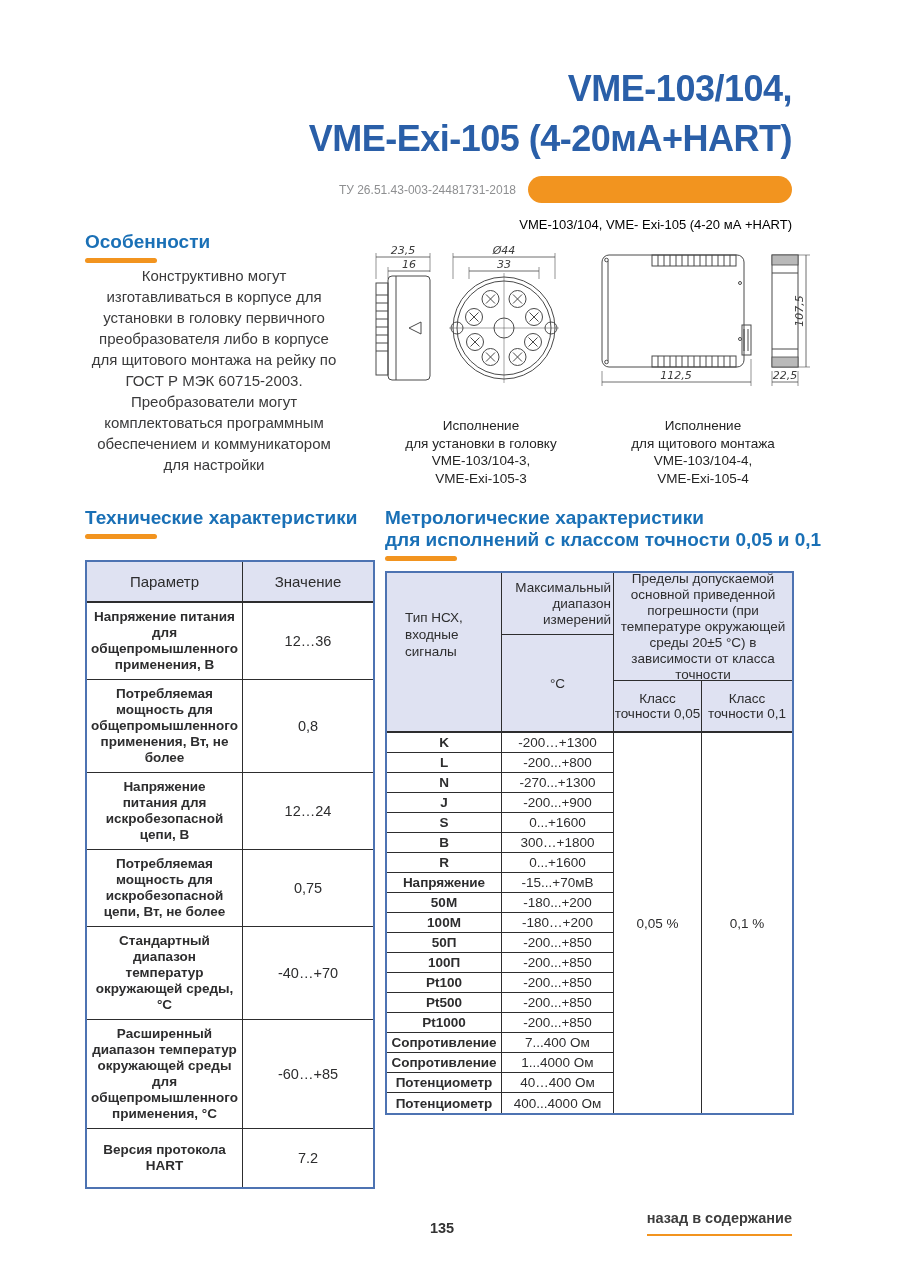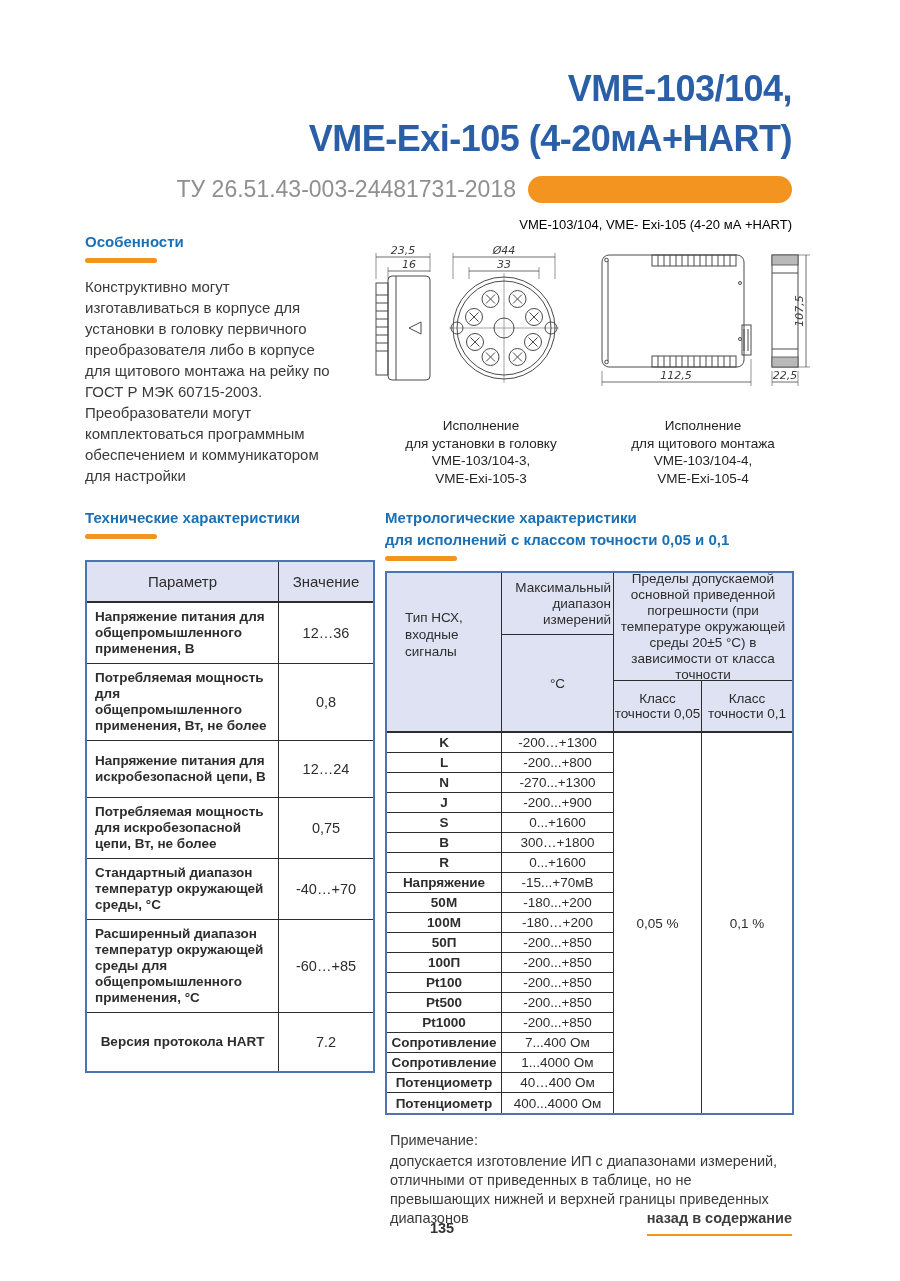--- a/index.html
+++ b/index.html
@@ -8,50 +8,50 @@
     --body-text:#3a3a3b; --table-text:#2d2d2e; --link-dark:#3d3d3d; --drawing-line:#4a4a4a;
   }
   *{box-sizing:border-box;margin:0;padding:0}
   body{background:#fff;font-family:"Liberation Sans","DejaVu Sans",sans-serif;}
   .page{position:relative;width:900px;height:1281px;background:#fff;overflow:hidden;color:var(--table-text);}
 
   
   .title{position:absolute;top:64px;right:108px;text-align:right;color:var(--title-blue);
          font-weight:bold;font-size:36px;line-height:50px;letter-spacing:-.5px;}
   .tu-row{position:absolute;top:176px;right:108px;display:flex;align-items:center;gap:12px;}
-  .tu-text{color:var(--gray-text);font-size:23px;white-space:nowrap;}
+  .tu-text{color:var(--gray-text);font-size:12px;white-space:nowrap;}
   .tu-bar{width:264px;height:27px;border-radius:14px;background:var(--accent-orange);}
   .subtitle{position:absolute;top:217px;right:108px;font-size:13px;color:#000000;}
 
   
-  .sec-head{color:var(--heading-blue);font-weight:bold;font-size:15px;line-height:22px;}
+  .sec-head{color:var(--heading-blue);font-weight:bold;font-size:19px;line-height:22px;}
   .orange-underline{width:72px;height:5px;border-radius:3px;background:var(--accent-orange);margin-top:5px;}
 
   
   .features{position:absolute;left:85px;top:231px;width:258px;}
-  .features p{margin-top:13px;font-size:15px;line-height:21px;color:var(--body-text);}
+  .features p{margin-top:2px;font-size:15px;line-height:21px;color:var(--body-text);text-align:center;}
 
   
   .drawing{position:absolute;top:243px;}
   .drawing.head{left:372px;}
   .drawing.din{left:594px;}
   svg text{font-family:"DejaVu Sans",sans-serif;font-style:italic;font-size:11px;fill:#3c3c3c;}
   .caption{position:absolute;top:417px;width:218px;text-align:center;font-size:13.5px;line-height:17.5px;color:#242424;}
   .caption.c1{left:372px;} .caption.c2{left:594px;}
 
   
   .tech{position:absolute;left:85px;top:507px;}
   .tech-table{width:290px;border:2px solid var(--border-blue);margin-top:21px;color:var(--table-text);}
   .tech-table *{border-color:var(--border-blue);}
   .t-head{display:flex;background:var(--header-bg);border-bottom:2px solid;}
   .t-head>div{display:flex;align-items:center;justify-content:center;font-size:15px;padding:11px 4px;}
   .t-row{display:flex;border-bottom:1px solid;}
   .t-row:last-child{border-bottom:none;}
-  .t-param{width:192px;border-right:1px solid;display:flex;align-items:center;justify-content:center;
-           font-weight:bold;font-size:13.5px;line-height:16px;padding:6px 8px;}
+  .t-param{width:156px;border-right:1px solid;display:flex;align-items:center;justify-content:center;
+           text-align:center;font-weight:bold;font-size:13.5px;line-height:16px;padding:6px 8px;}
   .t-value{flex:1;display:flex;align-items:center;justify-content:center;font-size:14.5px;padding:20px 2px;}
   .t-head .t-param{font-weight:normal;}
   .t-row:last-child .t-param{min-height:58px;}
 
   
   .met{position:absolute;left:385px;top:507px;}
   .met-table{width:409px;border:2px solid var(--border-blue);margin-top:10px;font-size:13.5px;color:var(--table-text);}
   .met-table *{border-color:var(--border-blue);}
   .m-head{display:flex;background:var(--header-bg);border-bottom:2px solid;height:160px;}
   .mh-c1{width:115px;border-right:1px solid;padding:36px 4px 0 18px;line-height:17px;}
@@ -423,21 +423,17 @@
               <div class="mr-type">Потенциометр</div>
               <div class="mr-range">400...4000 Ом</div>
             </div>
           </div>
         <div class="m-acc first">0,05 %</div>
         <div class="m-acc second">0,1 %</div>
       </div>
     </div>
   </div>
 
-  <div class="note">
-    <div class="nt">Примечание:</div>
-    <div>допускается изготовление ИП с диапазонами измерений, отличными от приведенных в таблице, но не превышающих нижней и верхней границы приведенных диапазонов</div>
-  </div>
 
   <div class="page-num">135</div>
   <a class="back-link">назад в содержание</a>
 
 </div>
 
 </body></html>

